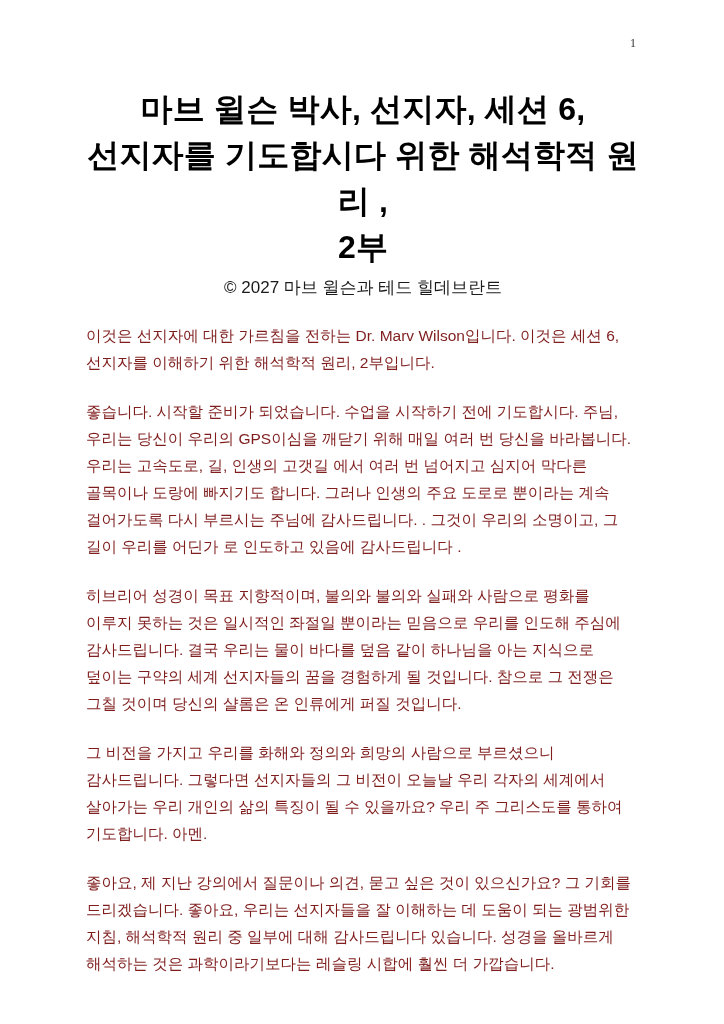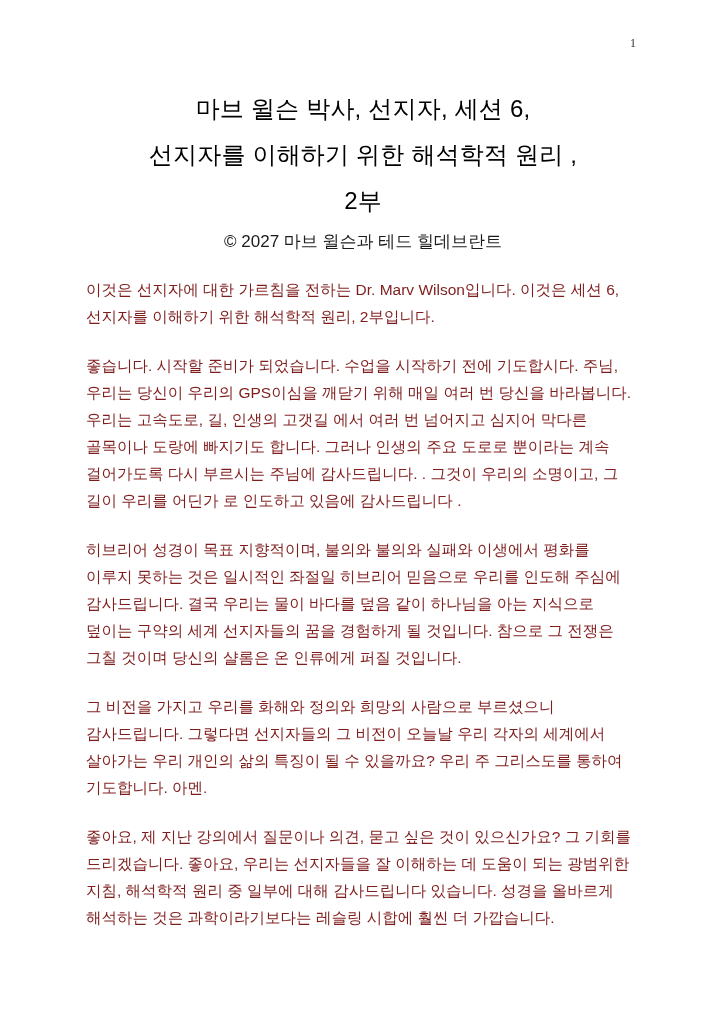--- a/index.html
+++ b/index.html
@@ -27,22 +27,22 @@
   }
   .content {
     position: absolute;
     top: 86px;
     left: 86px;
     width: 554px;
   }
   .doc-title {
     margin: 0;
     text-align: center;
-    font-size: 24px;
-    font-weight: 400;
+    font-size: 32px;
+    font-weight: 700;
     color: #000000;
     line-height: 46px;
     letter-spacing: 0.2px;
   }
   .copyright {
     margin: 6px 0 0 0;
     text-align: center;
     font-size: 17px;
     font-weight: 400;
     color: #1b1b1b;
@@ -62,27 +62,27 @@
 </style>
 </head>
 <body>
 
 <div class="page">
   <div class="page-number">1</div>
 
   <div class="content">
     <h1 class="doc-title">
         <div>마브 윌슨 박사, 선지자, 세션 6,</div>
-        <div>선지자를 이해하기 위한 해석학적 원리 ,</div>
+        <div>선지자를 기도합시다 위한 해석학적 원리 ,</div>
         <div>2부</div>
       </h1>
 
     <div class="copyright">© 2027 마브 윌슨과 테드 힐데브란트</div>
 
     <div class="body-text">
         <p>이것은 선지자에 대한 가르침을 전하는 Dr. Marv Wilson입니다. 이것은 세션 6, 선지자를 이해하기 위한 해석학적 원리, 2부입니다.</p>
         <p>좋습니다. 시작할 준비가 되었습니다. 수업을 시작하기 전에 기도합시다. 주님, 우리는 당신이 우리의 GPS이심을 깨닫기 위해 매일 여러 번 당신을 바라봅니다. 우리는 고속도로, 길, 인생의 고갯길 에서 여러 번 넘어지고 심지어 막다른 골목이나 도랑에 빠지기도 합니다. 그러나 인생의 주요 도로로 뿐이라는 계속 걸어가도록 다시 부르시는 주님에 감사드립니다. . 그것이 우리의 소명이고, 그 길이 우리를 어딘가 로 인도하고 있음에 감사드립니다 .</p>
-        <p>히브리어 성경이 목표 지향적이며, 불의와 불의와 실패와 이생에서 평화를 이루지 못하는 것은 일시적인 좌절일 히브리어 믿음으로 우리를 인도해 주심에 감사드립니다. 결국 우리는 물이 바다를 덮음 같이 하나님을 아는 지식으로 덮이는 구약의 세계 선지자들의 꿈을 경험하게 될 것입니다. 참으로 그 전쟁은 그칠 것이며 당신의 샬롬은 온 인류에게 퍼질 것입니다.</p>
+        <p>히브리어 성경이 목표 지향적이며, 불의와 불의와 실패와 사람으로 평화를 이루지 못하는 것은 일시적인 좌절일 뿐이라는 믿음으로 우리를 인도해 주심에 감사드립니다. 결국 우리는 물이 바다를 덮음 같이 하나님을 아는 지식으로 덮이는 구약의 세계 선지자들의 꿈을 경험하게 될 것입니다. 참으로 그 전쟁은 그칠 것이며 당신의 샬롬은 온 인류에게 퍼질 것입니다.</p>
         <p>그 비전을 가지고 우리를 화해와 정의와 희망의 사람으로 부르셨으니 감사드립니다. 그렇다면 선지자들의 그 비전이 오늘날 우리 각자의 세계에서 살아가는 우리 개인의 삶의 특징이 될 수 있을까요? 우리 주 그리스도를 통하여 기도합니다. 아멘.</p>
         <p>좋아요, 제 지난 강의에서 질문이나 의견, 묻고 싶은 것이 있으신가요? 그 기회를 드리겠습니다. 좋아요, 우리는 선지자들을 잘 이해하는 데 도움이 되는 광범위한 지침, 해석학적 원리 중 일부에 대해 감사드립니다 있습니다. 성경을 올바르게 해석하는 것은 과학이라기보다는 레슬링 시합에 훨씬 더 가깝습니다.</p>
       </div>
   </div>
 </div>
 
 </body></html>

